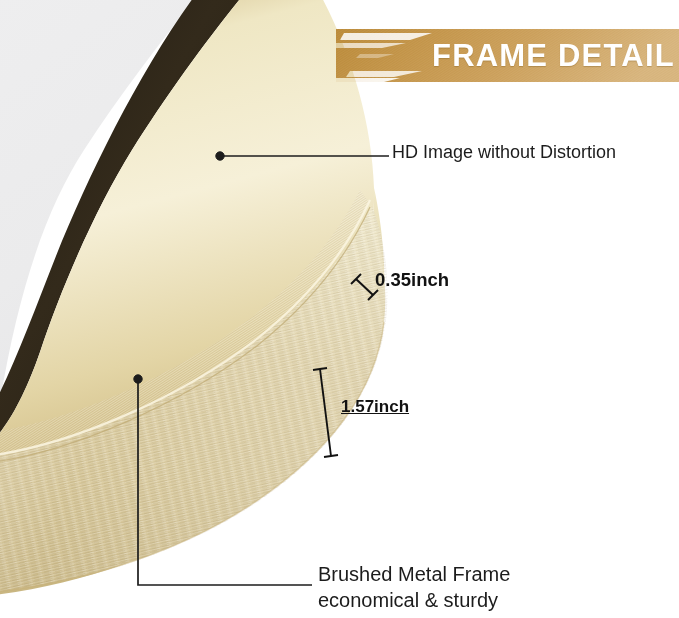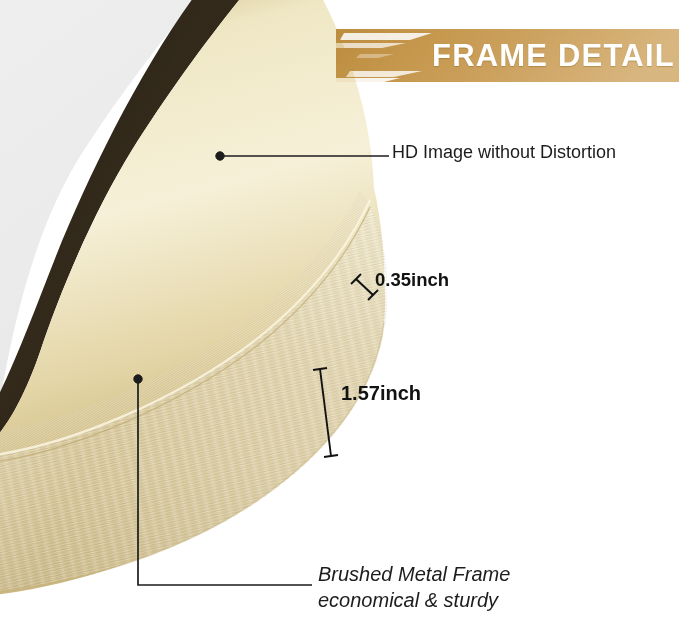--- a/index.html
+++ b/index.html
@@ -66,30 +66,30 @@
   #label-035 {
     left: 375px;
     top: 268px;
     font-size: 18.5px;
     font-weight: bold;
     color: #121212;
     text-align: right;
   }
   #label-157 {
     left: 341px;
-    top: 381px;
-    font-size: 20px;
+    top: 396px;
+    font-size: 17px;
     font-weight: bold;
     color: #121212;
+    text-decoration: underline;
   }
   #label-brushed {
     left: 318px;
     top: 562px;
     font-size: 20px;
-    font-style: italic;
   }
   #label-brushed .l2 {
     display: block;
   }
 </style>
 </head>
 <body>
 
 <div id="stage">
 

